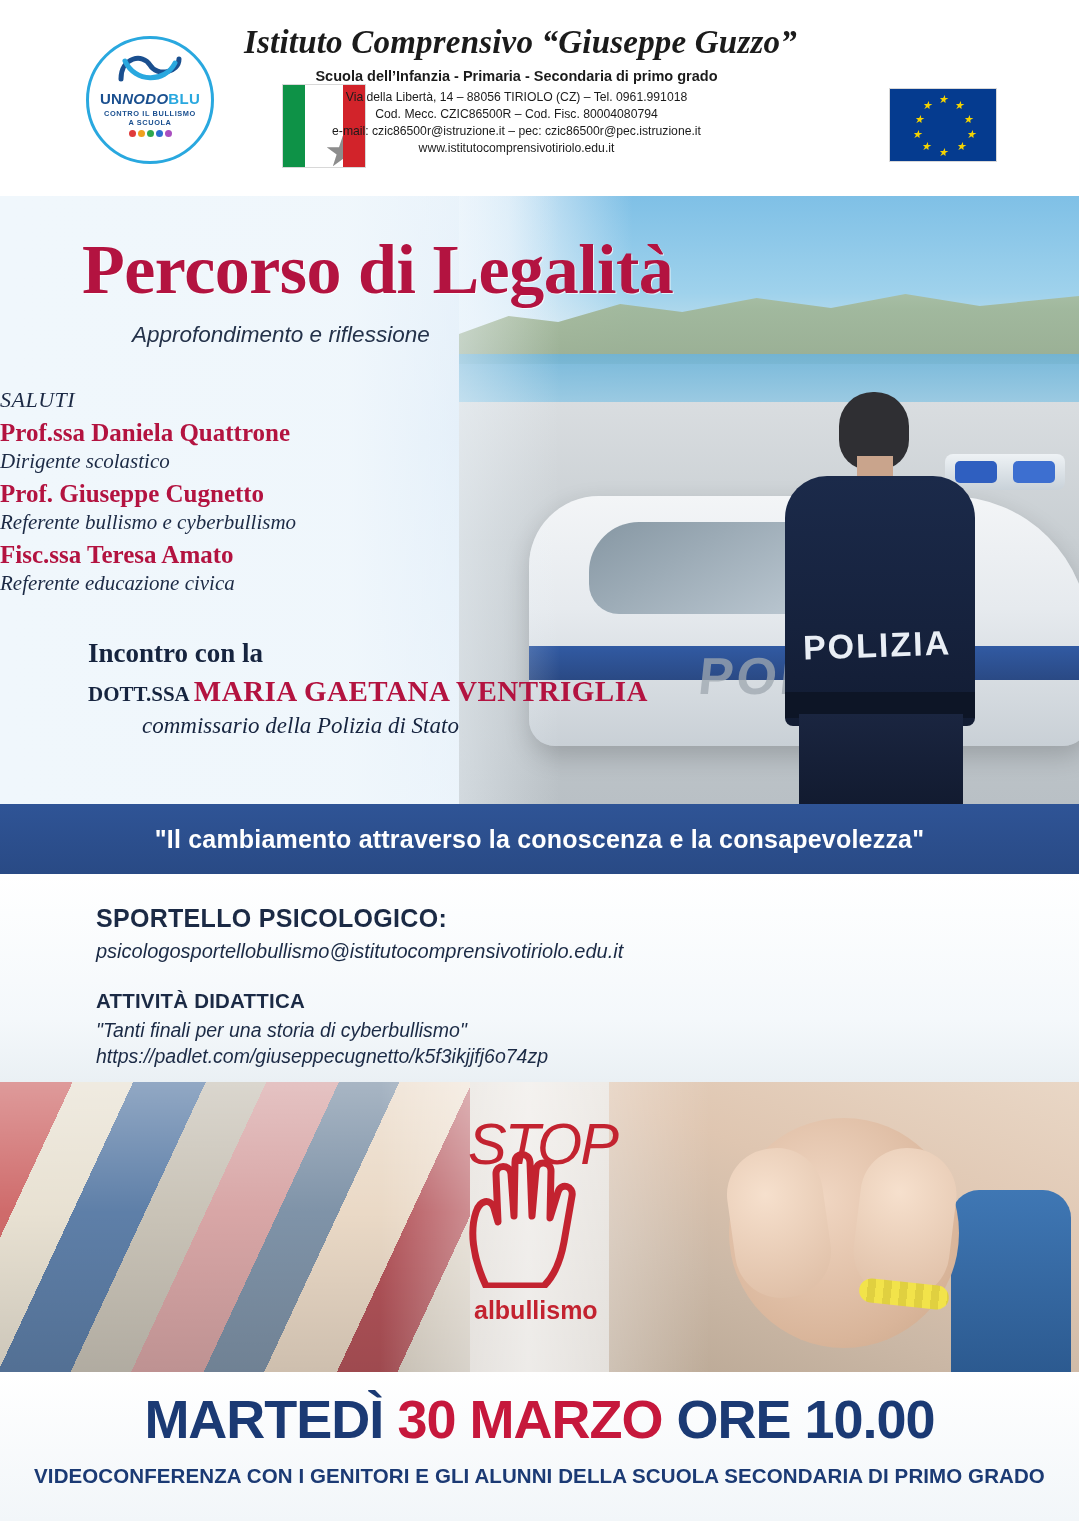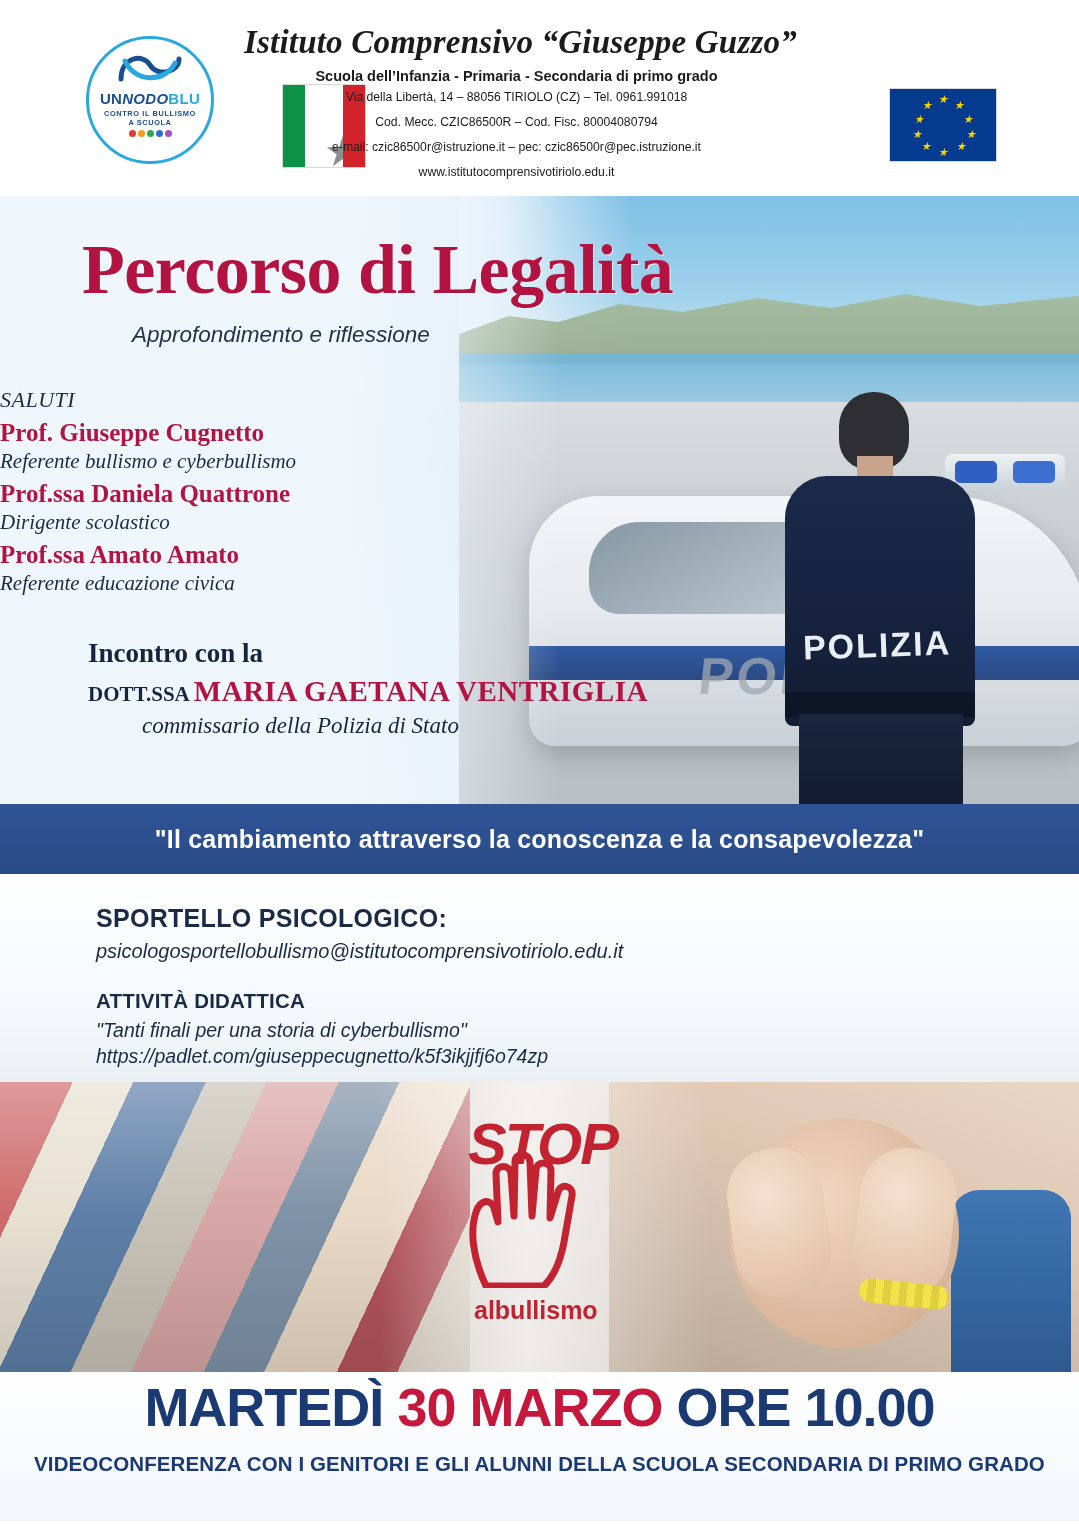--- a/index.html
+++ b/index.html
@@ -100,21 +100,21 @@
     font-weight: bold;
     color: #1b1b1b;
     margin-top: 6px;
   }
   .school-line {
     font-size: 12.2px;
     color: #1b1b1b;
     margin-top: 5px;
     line-height: 16px;
   }
-  .school-line.tight { margin-top: 9px; }
+  .school-line.tight { margin-top: 1px; }
 
   .flag-it {
     position: absolute;
     left: 282px;
     top: 84px;
     width: 84px;
     height: 84px;
     display: flex;
     border: 1px solid #d8d8d8;
   }
@@ -491,41 +491,41 @@
   }
   .stop-hand {
     position: absolute;
     left: 6px; top: 34px;
     width: 118px; height: 150px;
   }
   .stop-word {
     position: absolute;
     left: 8px; top: 6px;
     font-family: "Liberation Sans", sans-serif;
-    font-weight: bold;
+    font-weight: normal;
     font-style: italic;
     font-size: 58px;
     letter-spacing: -2px;
     color: #c32330;
   }
   .stop-sub {
     position: absolute;
     left: 14px; top: 192px;
     font-family: "Liberation Sans", sans-serif;
     font-weight: bold;
     font-size: 25px;
     color: #c32330;
   }
 
   
   .footer {
     width: 100%;
     height: 149px;
     background: linear-gradient(to bottom,#ffffff,#f2f6f9);
-    padding-top: 4px;
+    padding-top: 16px;
     text-align: center;
   }
   .footer-date {
     font-family: "Liberation Sans", sans-serif;
     font-weight: bold;
     font-size: 54px;
     letter-spacing: -1px;
     white-space: nowrap;
   }
   .footer-date .d1 { color: #1b3a74; }
@@ -631,29 +631,29 @@
     <div class="hero-content">
       <div class="main-title">Percorso di Legalità</div>
       <div class="subtitle">
         <div>Approfondimento e riflessione</div>
       </div>
 
       <div class="greet-block">
         <div class="greet-label">SALUTI</div>
 
         <div>
+          <div class="name">Prof.ssa Daniela Quattrone</div>
+          <div class="role">Dirigente scolastico</div>
+        </div>
+        <div>
           <div class="name">Prof. Giuseppe Cugnetto</div>
           <div class="role">Referente bullismo e cyberbullismo</div>
         </div>
         <div>
-          <div class="name">Prof.ssa Daniela Quattrone</div>
-          <div class="role">Dirigente scolastico</div>
-        </div>
-        <div>
-          <div class="name">Prof.ssa Amato Amato</div>
+          <div class="name">Fisc.ssa Teresa Amato</div>
           <div class="role">Referente educazione civica</div>
         </div>
       </div>
 
       <div class="meeting">
         <div class="meeting-line1">Incontro con la</div>
         <div class="meeting-line2">
           <span>DOTT.SSA</span>
           <span class="big">MARIA GAETANA VENTRIGLIA</span>
         </div>

